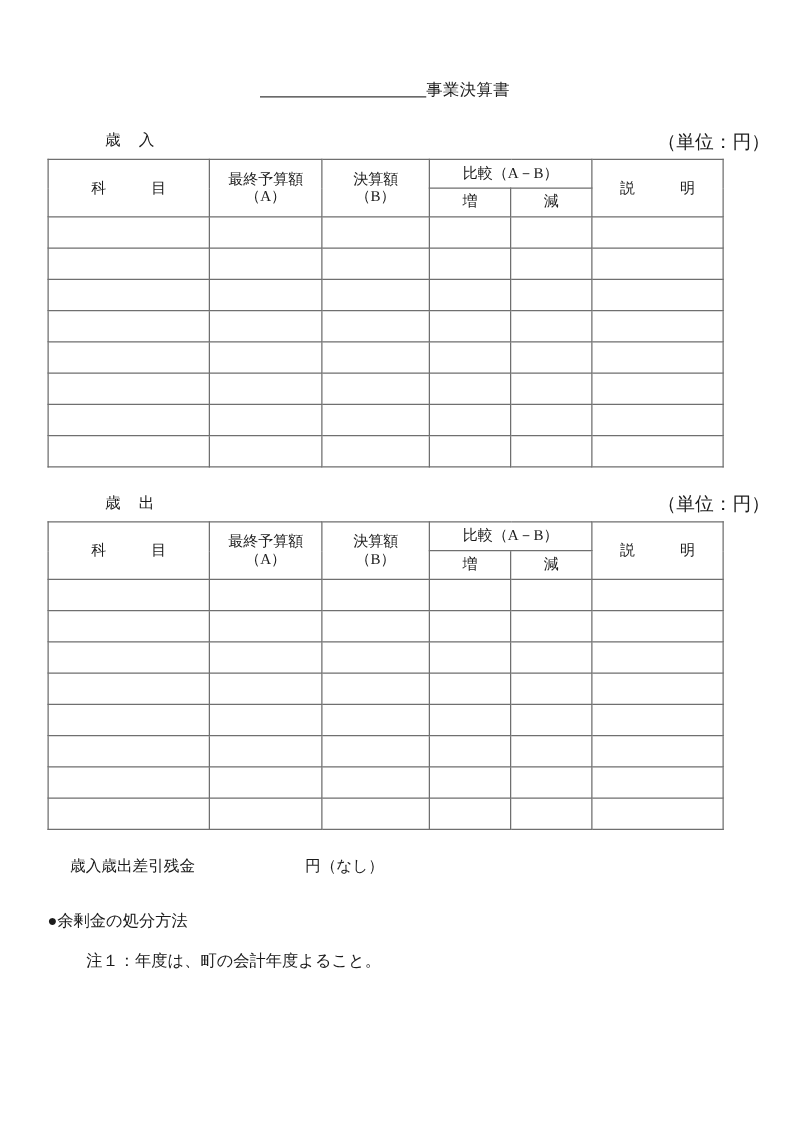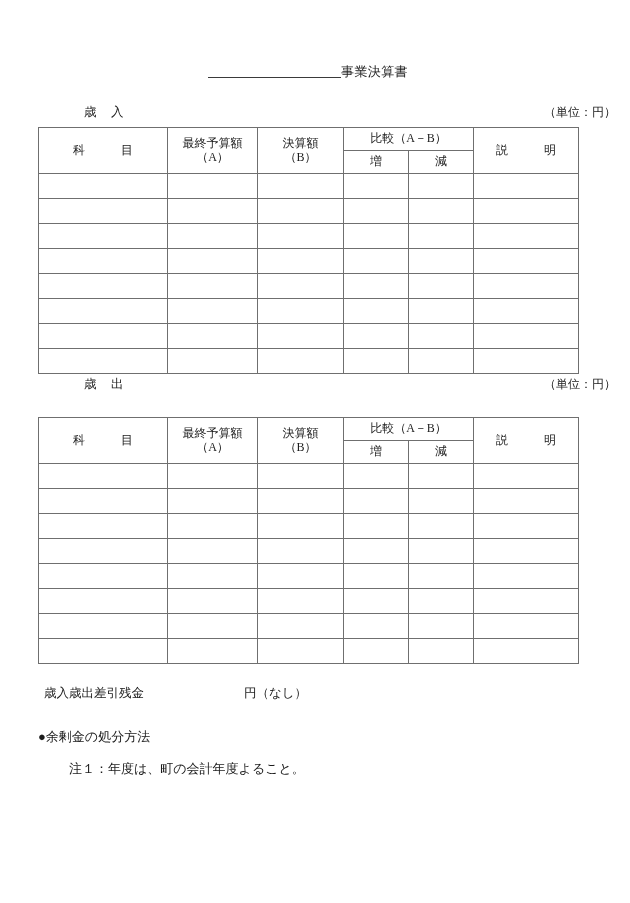--- a/index.html
+++ b/index.html
@@ -58,21 +58,21 @@
   .section-head .sec-label {
     position: absolute;
     left: 6px;
     top: 0;
     letter-spacing: 1px;
   }
   .section-head .sec-unit {
     position: absolute;
     right: 2px;
     top: 0;
-    font-size: 12px;
+    font-size: 15px;
   }
 
   
   table.fin {
     position: absolute;
     left: 38px;
     width: 540px;
     border-collapse: collapse;
     table-layout: fixed;
     font-size: 12px;
@@ -111,21 +111,21 @@
   
   .balance-row {
     position: absolute;
     left: 44px;
     width: 530px;
     font-size: 12.5px;
     height: 18px;
   }
   .balance-row .bal-label {
     position: absolute;
-    left: 0;
+    left: 12px;
     top: 0;
   }
   .balance-row .bal-value {
     position: absolute;
     left: 200px;
     top: 0;
   }
 
   .notes {
     position: absolute;
@@ -246,21 +246,21 @@
         <td></td>
         <td></td>
         <td></td>
         <td></td>
         <td></td>
         <td></td>
       </tr>
     </tbody>
   </table>
 
-  <div class="section-head" style="top:376px;">
+  <div class="section-head" style="top:394px;">
     <span class="sec-label">歳　出</span>
     <span class="sec-unit">（単位：円）</span>
   </div>
 
   <table class="fin" style="top:417px;">
     <colgroup>
       <col class="col-item">
         <col class="col-budget">
         <col class="col-settle">
       <col class="col-inc">

